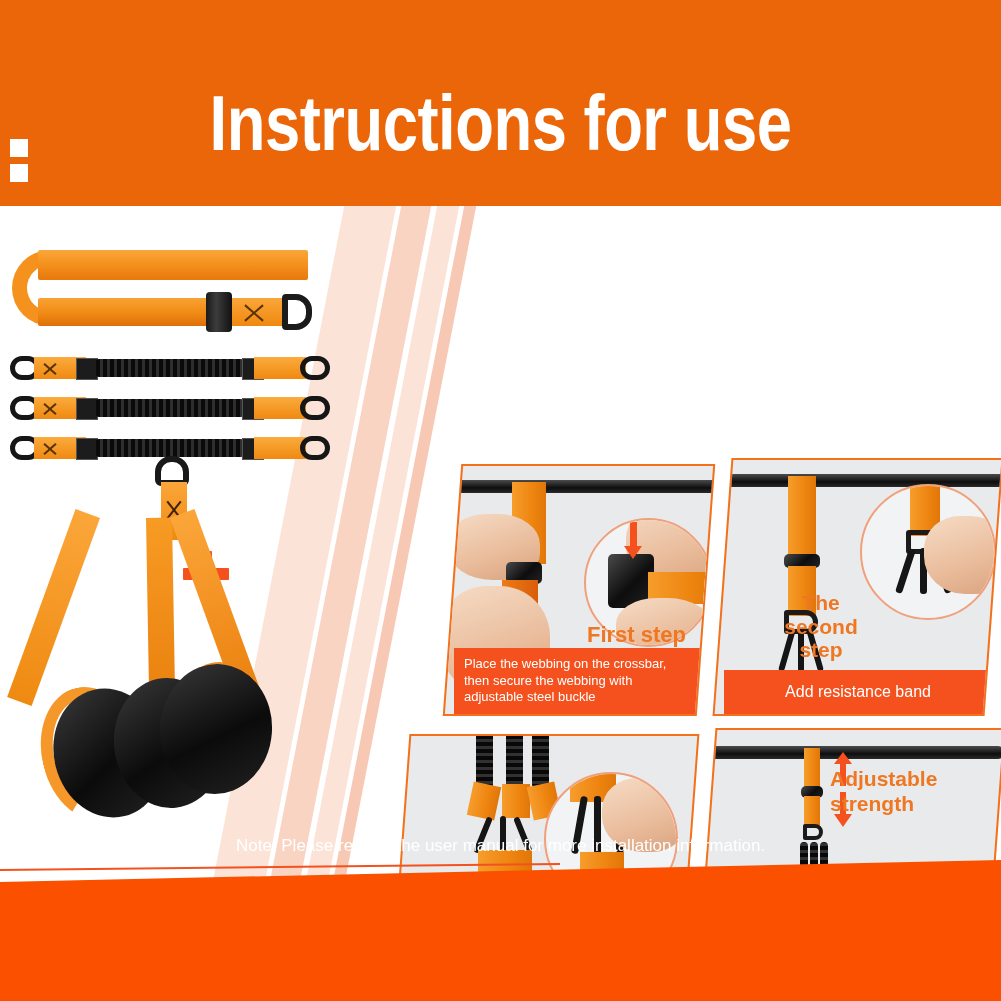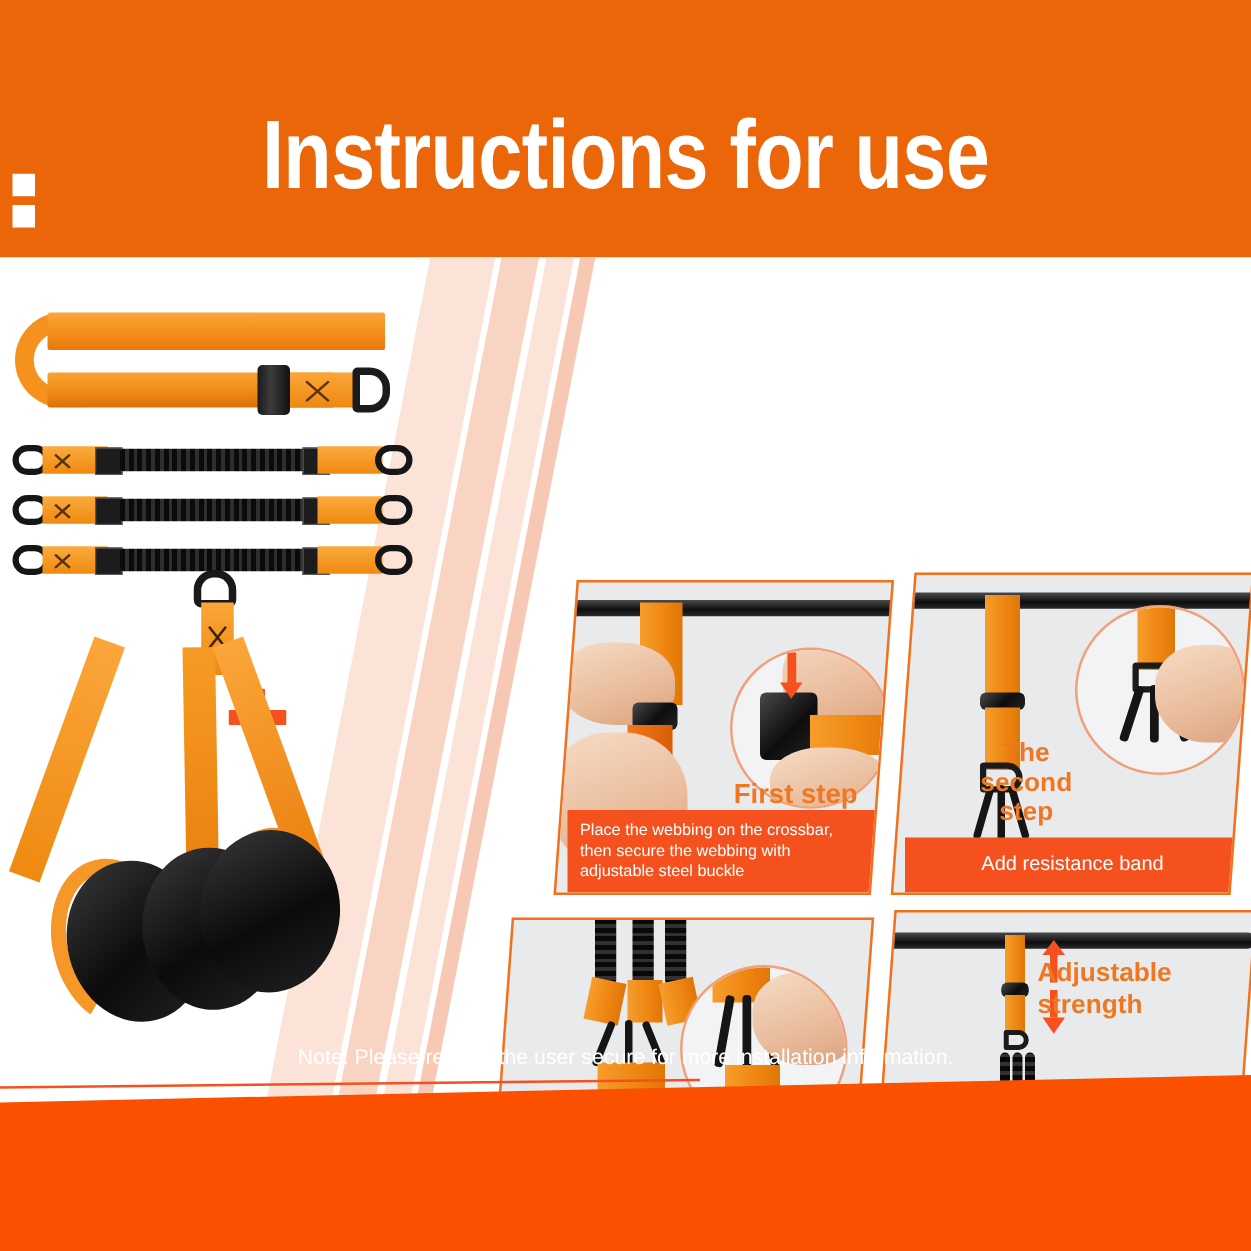--- a/index.html
+++ b/index.html
@@ -479,14 +479,14 @@
         <div class="steplbl lbl4">Adjustable strength</div>
       </div>
     </div>
 
   </div>
 </div>
 
 <div class="thin-line"></div>
 <div class="footer-wedge"></div>
 <div class="footer">
-  <div class="footer-note">Note: Please refer to the user secure for more installation information.</div>
+  <div class="footer-note">Note: Please refer to the user manual for more installation information.</div>
 </div>
 
 </body></html>

